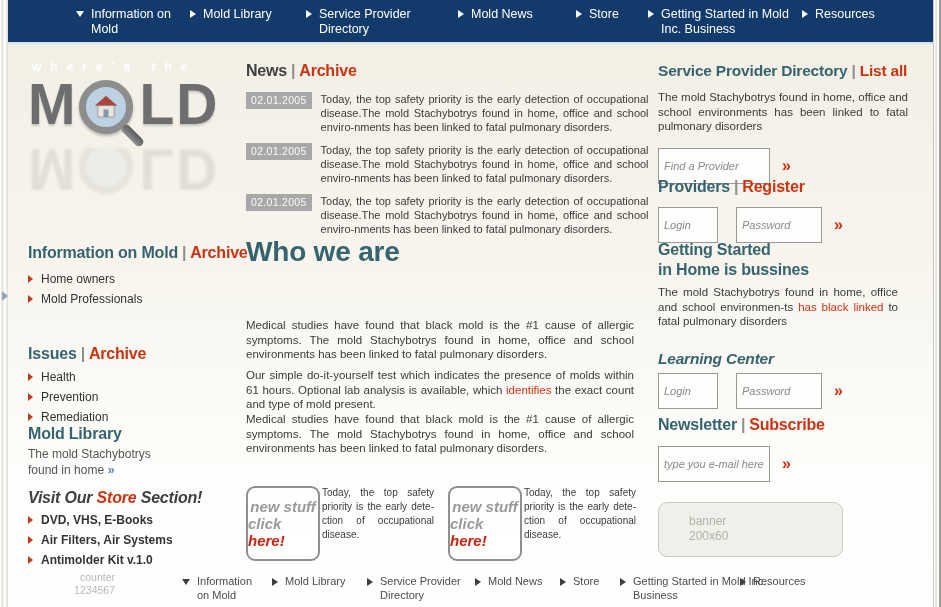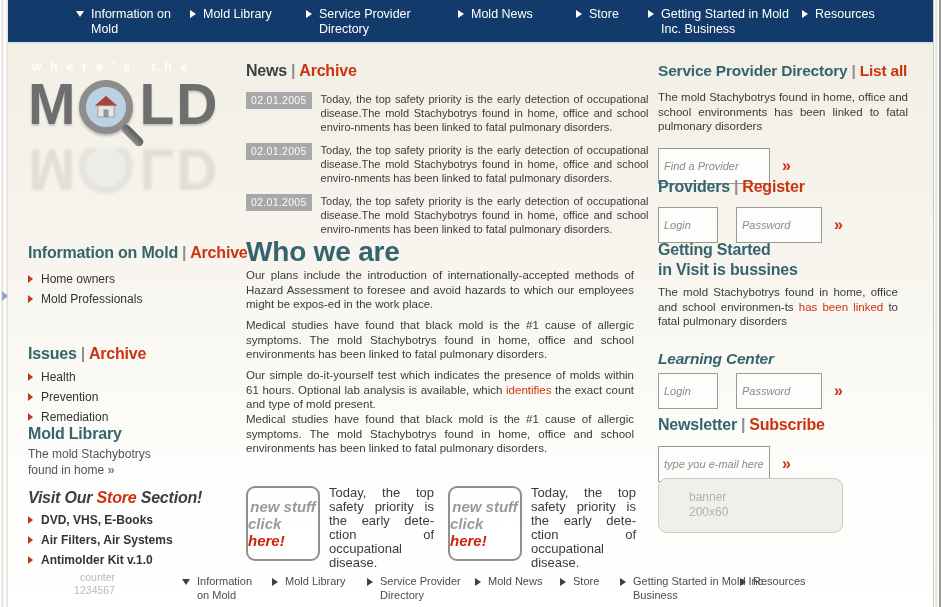--- a/index.html
+++ b/index.html
@@ -85,21 +85,21 @@
     font-size: 11px; font-style: italic; color: #8a8a8a; padding: 0 5px; }
   .txt::placeholder { color: #8a8a8a; font-style: italic; opacity: 1; }
   .go { color: #cc2f10; font-weight: bold; font-size: 16px; line-height: 16px; margin-left: 12px; cursor: pointer; }
 
   
   .promo-row { display: flex; align-items: flex-start; }
   .promo { width: 74px; height: 75px; border: 2px solid #909090; border-radius: 9px; background: rgba(255,255,255,0.6);
     display: flex; flex-direction: column; align-items: center; justify-content: center; cursor: pointer; flex: 0 0 auto; }
   .promo-l1, .promo-l2 { font-style: italic; font-weight: bold; font-size: 15px; line-height: 17px; color: #9a9a9a; }
   .promo-accent { color: #cc2310; }
-  .promo-text { font-size: 13px; line-height: 14px; color: #3b3b3b; text-align: justify; width: 113px; margin-left: 9px; }
+  .promo-text { font-size: 10px; line-height: 14px; color: #3b3b3b; text-align: justify; width: 113px; margin-left: 2px; }
   .promo-gap { width: 14px; flex: 0 0 auto; }
 
   
   .banner { width: 185px; height: 55px; border: 1px solid #cbc9c2; border-radius: 9px; background: #f0efe9;
     padding: 11px 0 0 30px; cursor: pointer; }
   .banner div { color: #b3b2ab; font-size: 12px; line-height: 15px; }
 
   
   .counter { position: absolute; left: 59px; top: 527px; text-align: right; width: 48px; }
   .counter div { color: #b8b8b4; font-size: 10.5px; line-height: 13px; }
@@ -243,21 +243,20 @@
           <p class="news-text">Today, the top safety priority is the early detection of occupational disease.The mold Stachybotrys found in home, office and school enviro-nments has been linked to fatal pulmonary disorders.</p>
         </div>
         <div class="news-item">
           <span class="news-date">02.01.2005</span>
           <p class="news-text">Today, the top safety priority is the early detection of occupational disease.The mold Stachybotrys found in home, office and school enviro-nments has been linked to fatal pulmonary disorders.</p>
         </div>
       </div>
 
       <h1 class="blk h-teal h21" style="top:174px">Who we are</h1>
 
-      <p class="blk body-txt" style="top:206px; width:388px">Our plans include the introduction of internationally-accepted methods of Hazard Assessment to foresee and avoid hazards to which our employees might be expos-ed in the work place.</p>
       <p class="blk body-txt" style="top:256px; width:388px">Medical studies have found that black mold is the #1 cause of allergic symptoms. The mold Stachybotrys found in home, office and school environments has been linked to fatal pulmonary disorders.</p>
       <p class="blk body-txt" style="top:306px; width:388px"><span>Our simple do-it-yourself test which indicates the presence of molds within 61 hours. Optional lab analysis is available, which </span><span class="red-inline">identifies</span><span> the exact count and type of mold present.</span></p>
       <p class="blk body-txt" style="top:350px; width:388px">Medical studies have found that black mold is the #1 cause of allergic symptoms. The mold Stachybotrys found in home, office and school environments has been linked to fatal pulmonary disorders.</p>
 
       <div class="blk promo-row" style="top:424px; width:390px">
         <div class="promo">
           <div class="promo-l1">new stuff</div>
           <div class="promo-l2"><span>click </span><span class="promo-accent">here!</span></div>
         </div>
         <p class="promo-text">Today, the top safety priority is the early dete-ction of occupational disease.</p>
@@ -282,40 +281,40 @@
       </div>
 
       <h2 class="blk h-teal h16" style="top:116px"><span>Providers</span><span class="sep">|</span><a class="red-link">Register</a></h2>
 
       <div class="blk input-row" style="top:145px">
         <input class="txt" style="width: 60px;" placeholder="Login">
         <input class="txt" style="width: 86px; margin-left: 18px;" placeholder="Password">
         <span class="go">»</span>
       </div>
 
-      <h2 class="blk h-teal h16" style="top:178px; line-height:20px; white-space:normal"><span>Getting Started</span><br><span>in Visit is bussines</span></h2>
-
-      <p class="blk body-txt" style="top:223px; width:240px"><span>The mold Stachybotrys found in home, office and school environmen-ts </span><span class="red-inline">has been linked</span><span> to fatal pulmonary disorders</span></p>
+      <h2 class="blk h-teal h16" style="top:178px; line-height:20px; white-space:normal"><span>Getting Started</span><br><span>in Home is bussines</span></h2>
+
+      <p class="blk body-txt" style="top:223px; width:240px"><span>The mold Stachybotrys found in home, office and school environmen-ts </span><span class="red-inline">has black linked</span><span> to fatal pulmonary disorders</span></p>
 
       <h3 class="blk h-teal h15 italic" style="top:288px">Learning Center</h3>
 
       <div class="blk input-row" style="top:311px">
         <input class="txt" style="width: 60px;" placeholder="Login">
         <input class="txt" style="width: 86px; margin-left: 18px;" placeholder="Password">
         <span class="go">»</span>
       </div>
 
       <h2 class="blk h-teal h16" style="top:354px"><span>Newsletter</span><span class="sep">|</span><a class="red-link">Subscribe</a></h2>
 
       <div class="blk input-row" style="top:384px">
         <input class="txt" style="width: 112px;" placeholder="type you e-mail here">
         <span class="go">»</span>
       </div>
 
-      <div class="blk banner" style="top:416px">
+      <div class="blk banner" style="top:440px">
         <div>banner</div>
         <div>200x60</div>
       </div>
     </div>
 
     <div class="counter">
       <div>counter</div>
       <div>1234567</div>
     </div>
 

